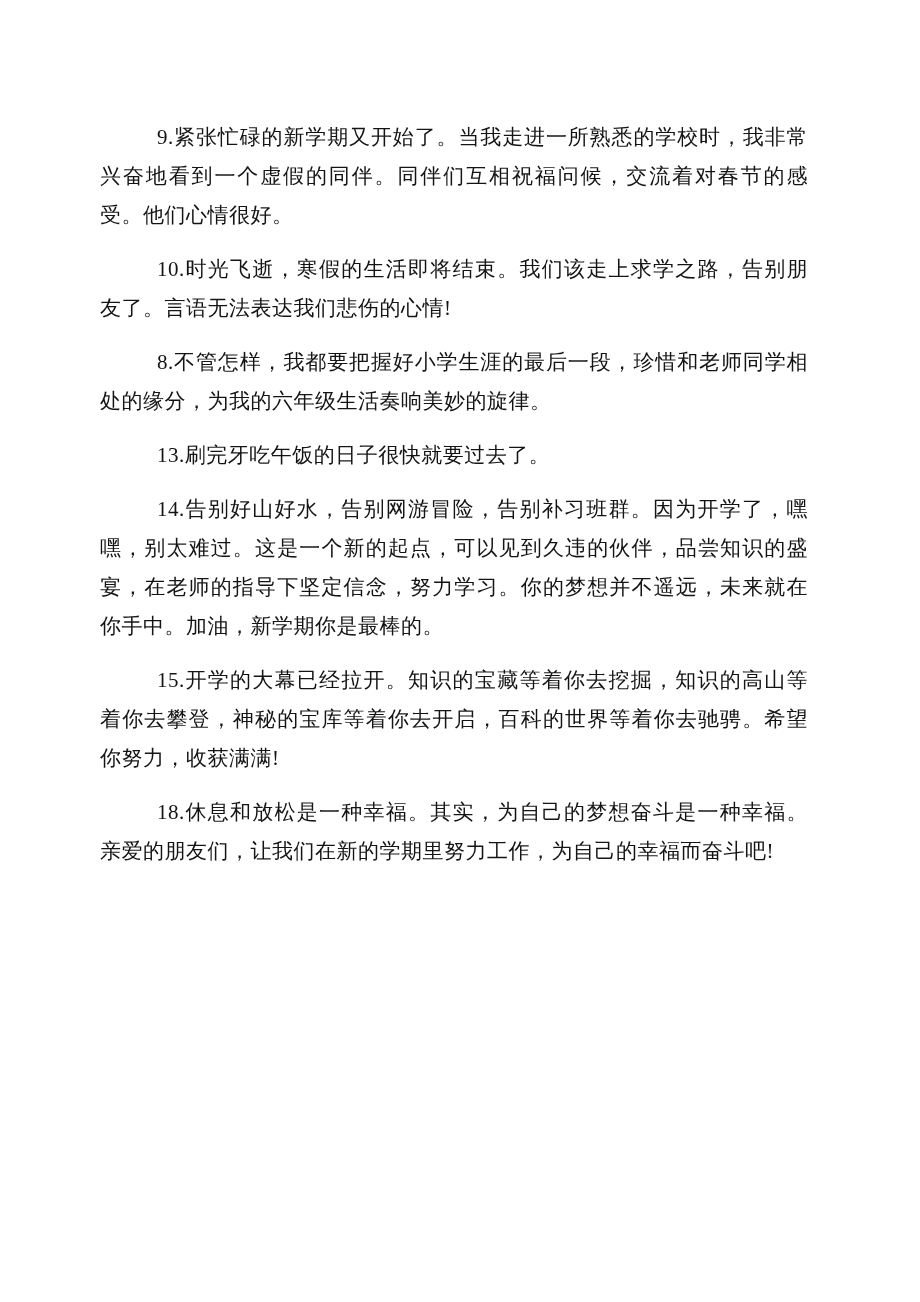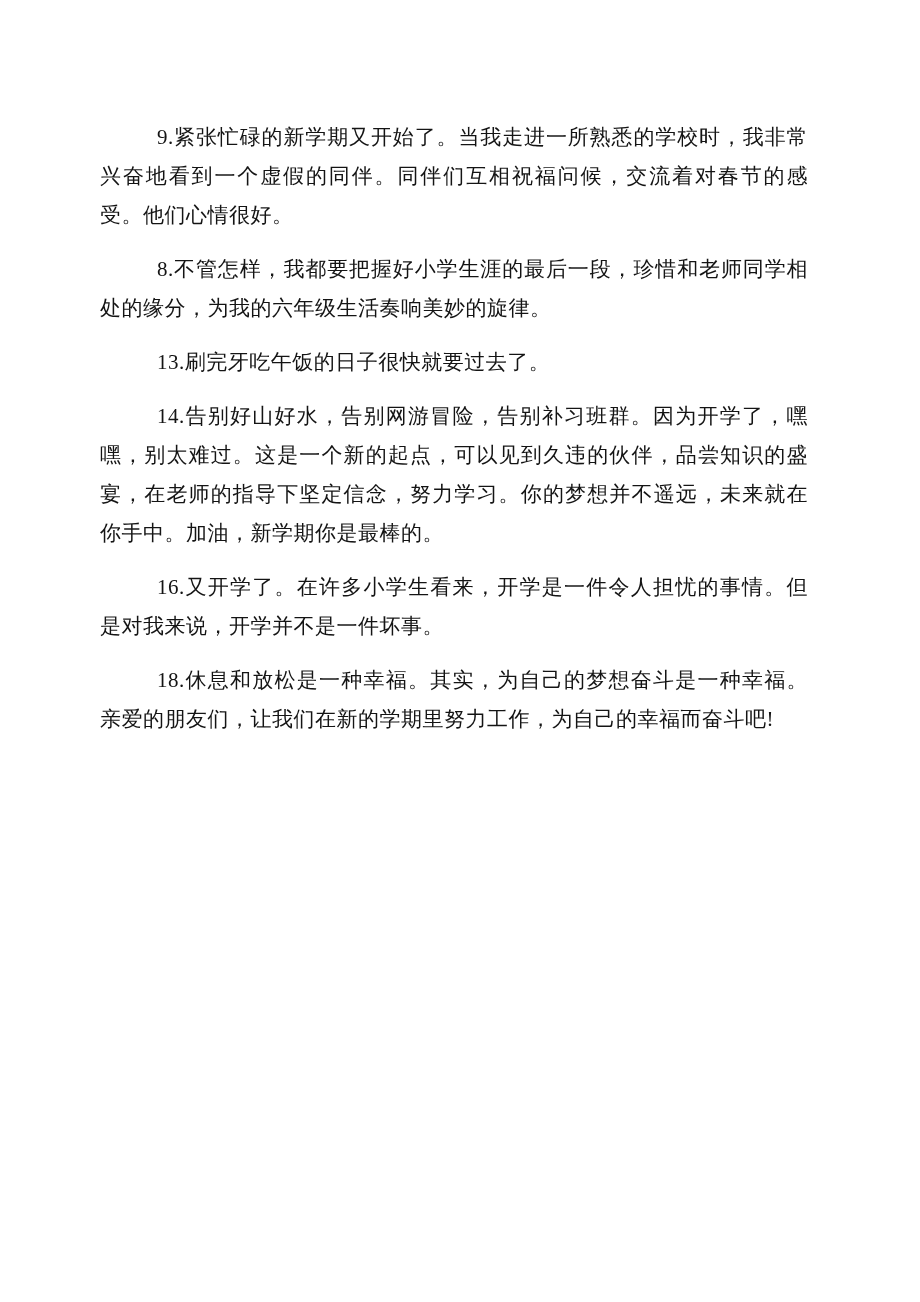--- a/index.html
+++ b/index.html
@@ -27,19 +27,20 @@
     letter-spacing: 0.5px;
     word-break: break-all;
   }
 </style>
 </head>
 <body>
 
 <div class="page">
   <div class="doc-body">
     <p>9.紧张忙碌的新学期又开始了。当我走进一所熟悉的学校时，我非常兴奋地看到一个虚假的同伴。同伴们互相祝福问候，交流着对春节的感受。他们心情很好。</p>
+    <p>10.时光飞逝，寒假的生活即将结束。我们该走上求学之路，告别朋友了。言语无法表达我们悲伤的心情!</p>
     <p>8.不管怎样，我都要把握好小学生涯的最后一段，珍惜和老师同学相处的缘分，为我的六年级生活奏响美妙的旋律。</p>
     <p>13.刷完牙吃午饭的日子很快就要过去了。</p>
     <p>14.告别好山好水，告别网游冒险，告别补习班群。因为开学了，嘿嘿，别太难过。这是一个新的起点，可以见到久违的伙伴，品尝知识的盛宴，在老师的指导下坚定信念，努力学习。你的梦想并不遥远，未来就在你手中。加油，新学期你是最棒的。</p>
-    <p>16.又开学了。在许多小学生看来，开学是一件令人担忧的事情。但是对我来说，开学并不是一件坏事。</p>
+    <p>15.开学的大幕已经拉开。知识的宝藏等着你去挖掘，知识的高山等着你去攀登，神秘的宝库等着你去开启，百科的世界等着你去驰骋。希望你努力，收获满满!</p>
     <p>18.休息和放松是一种幸福。其实，为自己的梦想奋斗是一种幸福。亲爱的朋友们，让我们在新的学期里努力工作，为自己的幸福而奋斗吧!</p>
   </div>
 </div>
 
 </body></html>

